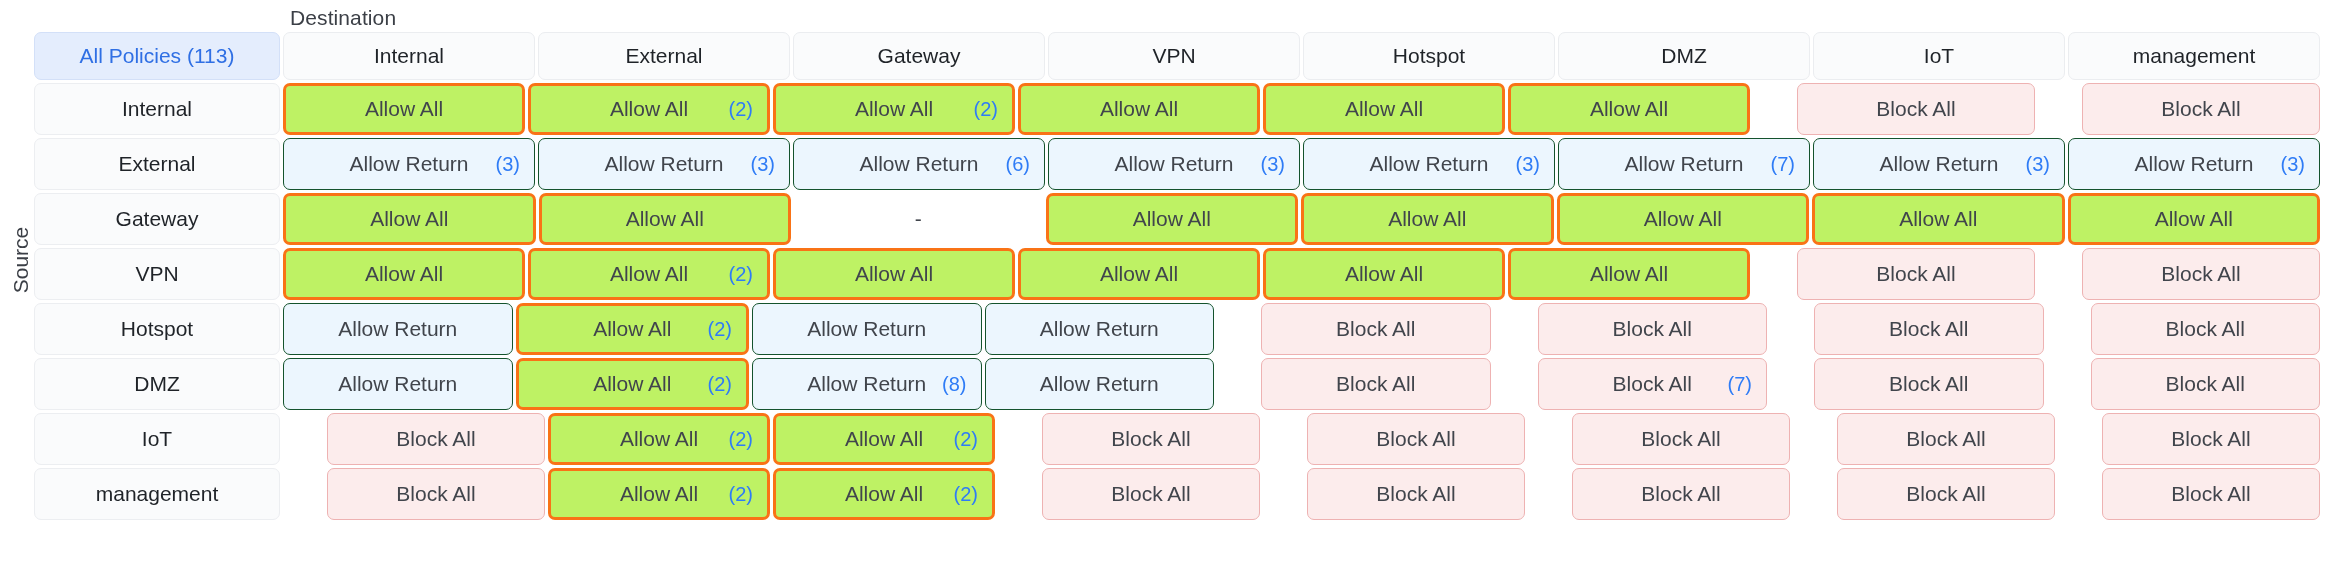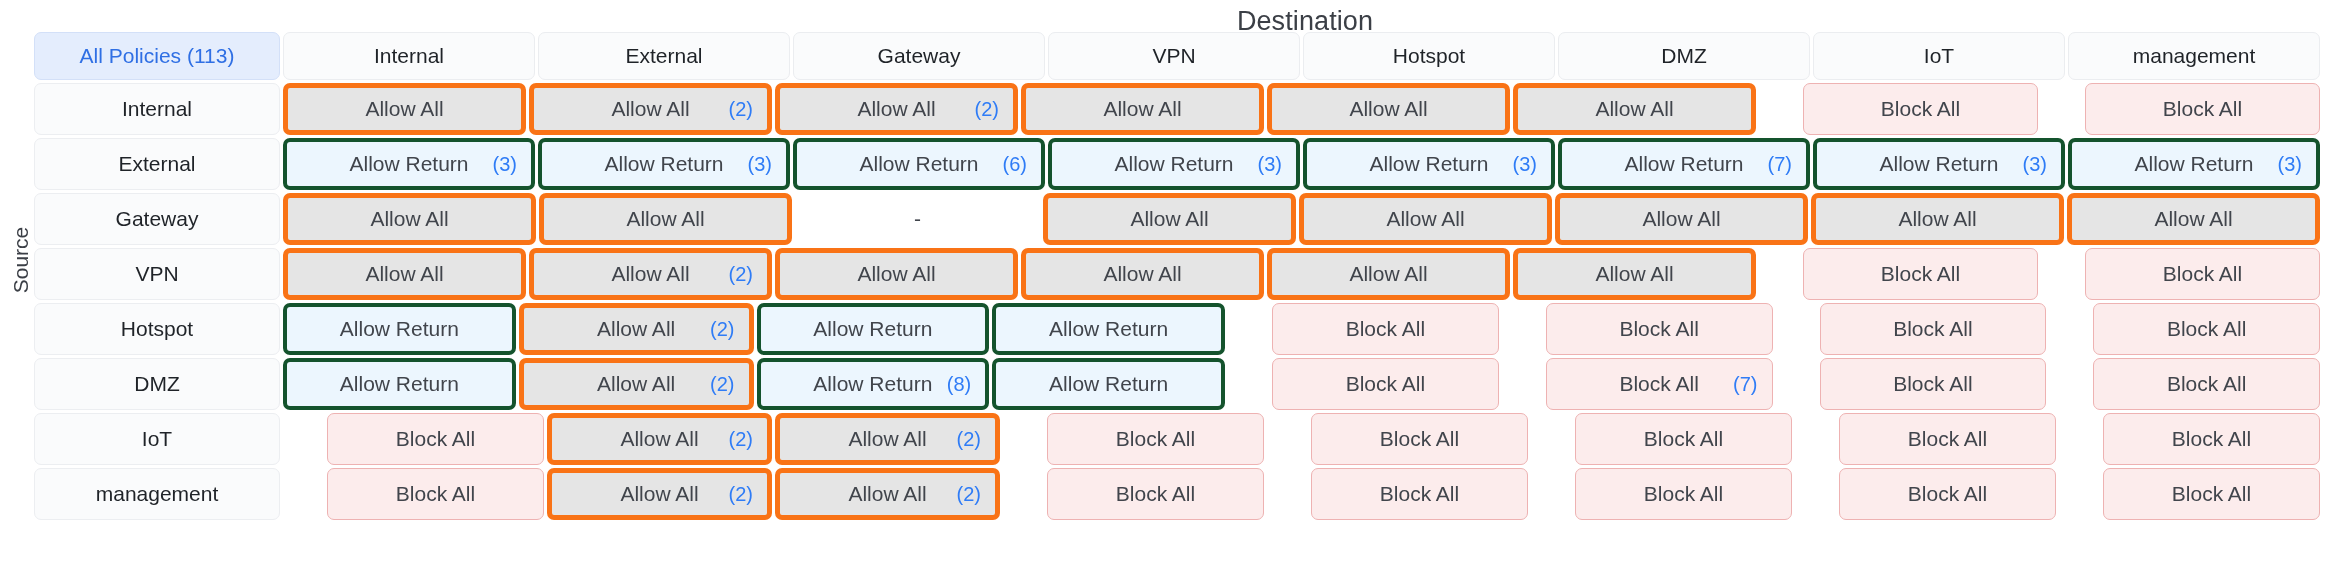--- a/index.html
+++ b/index.html
@@ -16,22 +16,22 @@
     background: #ffffff;
     overflow: hidden;
   }
 
   
   .dest-caption {
     position: absolute;
     top: 6px;
     left: 290px;
     width: 2030px;
-    text-align: center;
-    font-size: 27px;
+    text-align: left;
+    font-size: 21px;
     color: #3b3f46;
     letter-spacing: .1px;
   }
 
   
   .src-caption {
     position: absolute;
     left: 4px;
     top: 0;
     height: 520px;
@@ -95,27 +95,27 @@
     color: #2f6fe4;
   }
   .cell.rowhead {
     background: #fafbfc;
     border: 1px solid #eceef1;
     color: #1f2328;
   }
 
   
   .cell.allow-all {
-    background: #e5e5e5;
-    border: 5px solid #f97316;
+    background: #bef264;
+    border: 3px solid #f97316;
     align-items: center;
   }
   .cell.allow-return {
     background: #ecf6fe;
-    border: 4px solid #14532d;
+    border: 1px solid #14532d;
   }
   .cell.block-all {
     background: #fcecec;
     border: 1px solid #eeb2b2;
     margin-left: 44px;
   }
   .cell.none {
     background: #ffffff;
     border: 1px solid #ffffff;
     color: #41454c;

